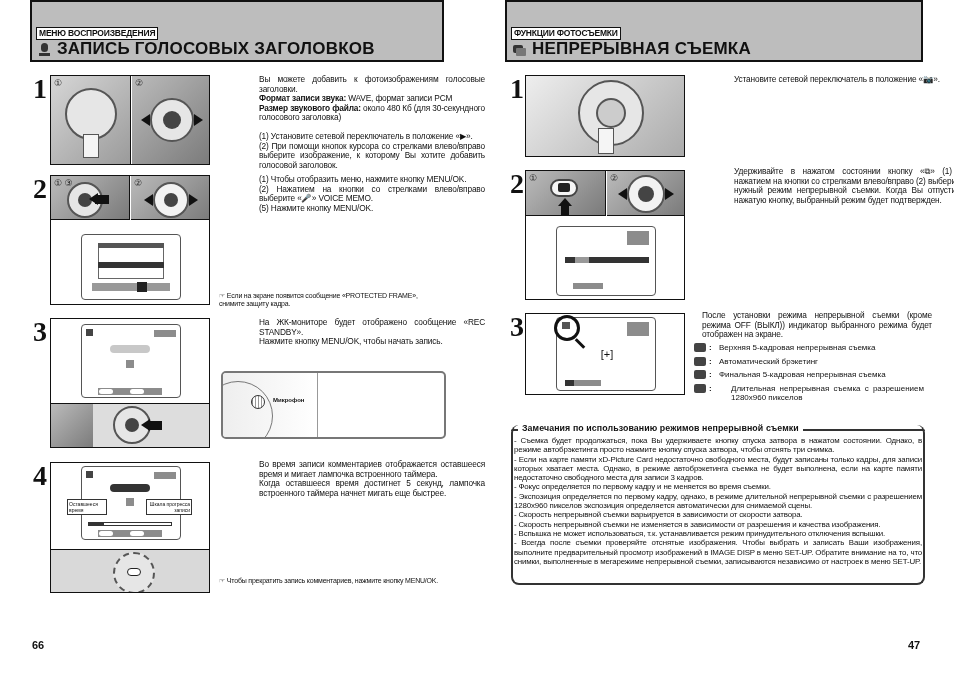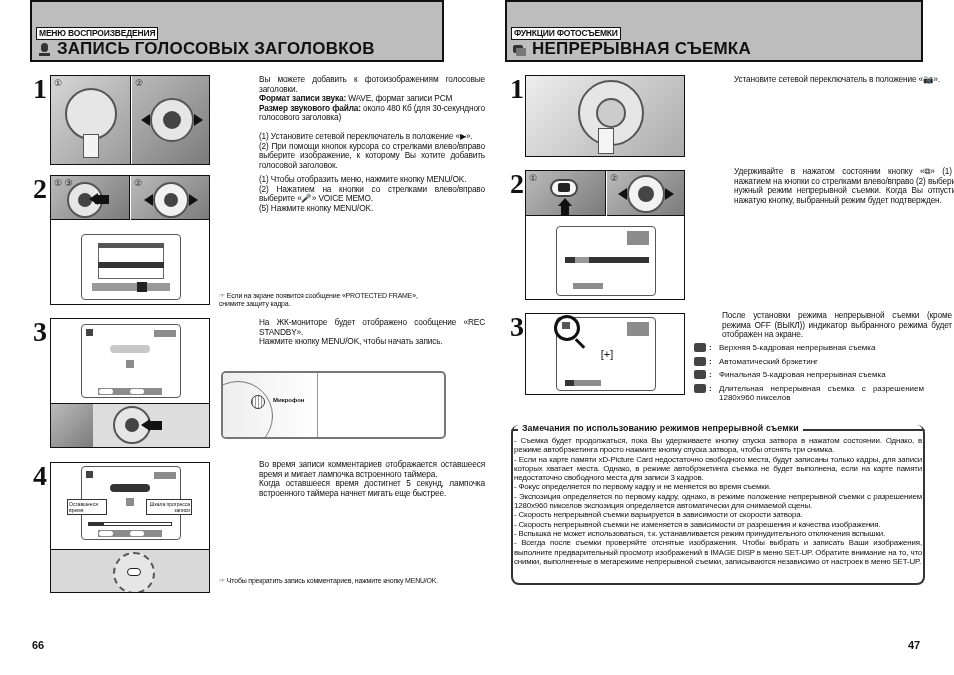--- a/index.html
+++ b/index.html
@@ -228,51 +228,51 @@
   <div class="screen" style="left:30px;top:3px;width:100px;height:74px;">
     <div class="gray-block" style="left:5px;top:4px;width:8px;height:7px;background:#555;"></div>
     <div class="gray-block" style="left:70px;top:4px;width:22px;height:14px;"></div>
     <div class="focus" style="left:43px;top:30px;">[+]</div>
     <div class="gray-block" style="left:8px;top:62px;width:36px;height:6px;"></div>
     <div class="gray-block" style="left:8px;top:62px;width:9px;height:6px;background:#333;"></div>
   </div>
   <div class="magnifier" style="left:28px;top:1px;"></div>
   <div class="magnifier-handle" style="left:48px;top:28px;"></div>
 </div>
-<div class="txt" style="left:682px;top:311px;width:230px;">После установки режима непрерывной съемки (кроме режима OFF (ВЫКЛ)) индикатор выбранного режима будет отображен на экране.</div>
+<div class="txt" style="left:662px;top:311px;width:230px;">После установки режима непрерывной съемки (кроме режима OFF (ВЫКЛ)) индикатор выбранного режима будет отображен на экране.</div>
 <div class="mode-list" style="left:694px;top:343px;width:230px;">
   <div class="mode-row">
     <span class="mode-ic"></span>
       <span class="mode-colon">:</span>
       <span>Верхняя 5-кадровая непрерывная съемка</span>
   </div>
   <div class="mode-row">
     <span class="mode-ic"></span>
       <span class="mode-colon">:</span>
       <span>Автоматический брэкетинг</span>
   </div>
   <div class="mode-row">
     <span class="mode-ic"></span>
       <span class="mode-colon">:</span>
       <span>Финальная 5-кадровая непрерывная съемка</span>
   </div>
   <div class="mode-row">
     <span class="mode-ic"></span>
       <span class="mode-colon">:</span>
-      <span style="text-align:justify;">Длительная непрерывная съемка с разрешением 1280x960 пикселов</span>
+      <span style="text-align:justify;margin-left:12px;">Длительная непрерывная съемка с разрешением 1280x960 пикселов</span>
   </div>
 </div>
 
 <div class="notes-box"></div>
 <div style="position:absolute;left:511px;top:429px;width:414px;height:2px;background:#333;border-radius:6px 6px 0 0;"></div>
 <div class="notes-title">Замечания по использованию режимов непрерывной съемки</div>
 <div class="notes-body">
   <div>- Съемка будет продолжаться, пока Вы удерживаете кнопку спуска затвора в нажатом состоянии. Однако, в режиме автобрэкетинга просто нажмите кнопку спуска затвора, чтобы отснять три снимка.</div>
   <div>- Если на карте памяти xD-Picture Card недостаточно свободного места, будут записаны только кадры, для записи которых хватает места. Однако, в режиме автобрэкетинга съемка не будет выполнена, если на карте памяти недостаточно свободного места для записи 3 кадров.</div>
   <div>- Фокус определяется по первому кадру и не меняется во время съемки.</div>
-  <div>- Экспозиция определяется по первому кадру, однако, в режиме положение непрерывной съемки с разрешением 1280x960 пикселов экспозиция определяется автоматически для снимаемой сцены.</div>
+  <div>- Экспозиция определяется по первому кадру, однако, в режиме длительной непрерывной съемки с разрешением 1280x960 пикселов экспозиция определяется автоматически для снимаемой сцены.</div>
   <div>- Скорость непрерывной съемки варьируется в зависимости от скорости затвора.</div>
   <div>- Скорость непрерывной съемки не изменяется в зависимости от разрешения и качества изображения.</div>
   <div>- Вспышка не может использоваться, т.к. устанавливается режим принудительного отключения вспышки.</div>
   <div>- Всегда после съемки проверяйте отснятые изображения. Чтобы выбрать и записать Ваши изображения, выполните предварительный просмотр изображений в IMAGE DISP в меню SET-UP. Обратите внимание на то, что снимки, выполненные в мегарежиме непрерывной съемки, записываются независимо от настроек в меню SET-UP.</div>
 </div>
 
 <div class="page-num" style="left:908px;">47</div>
 
 </body></html>

